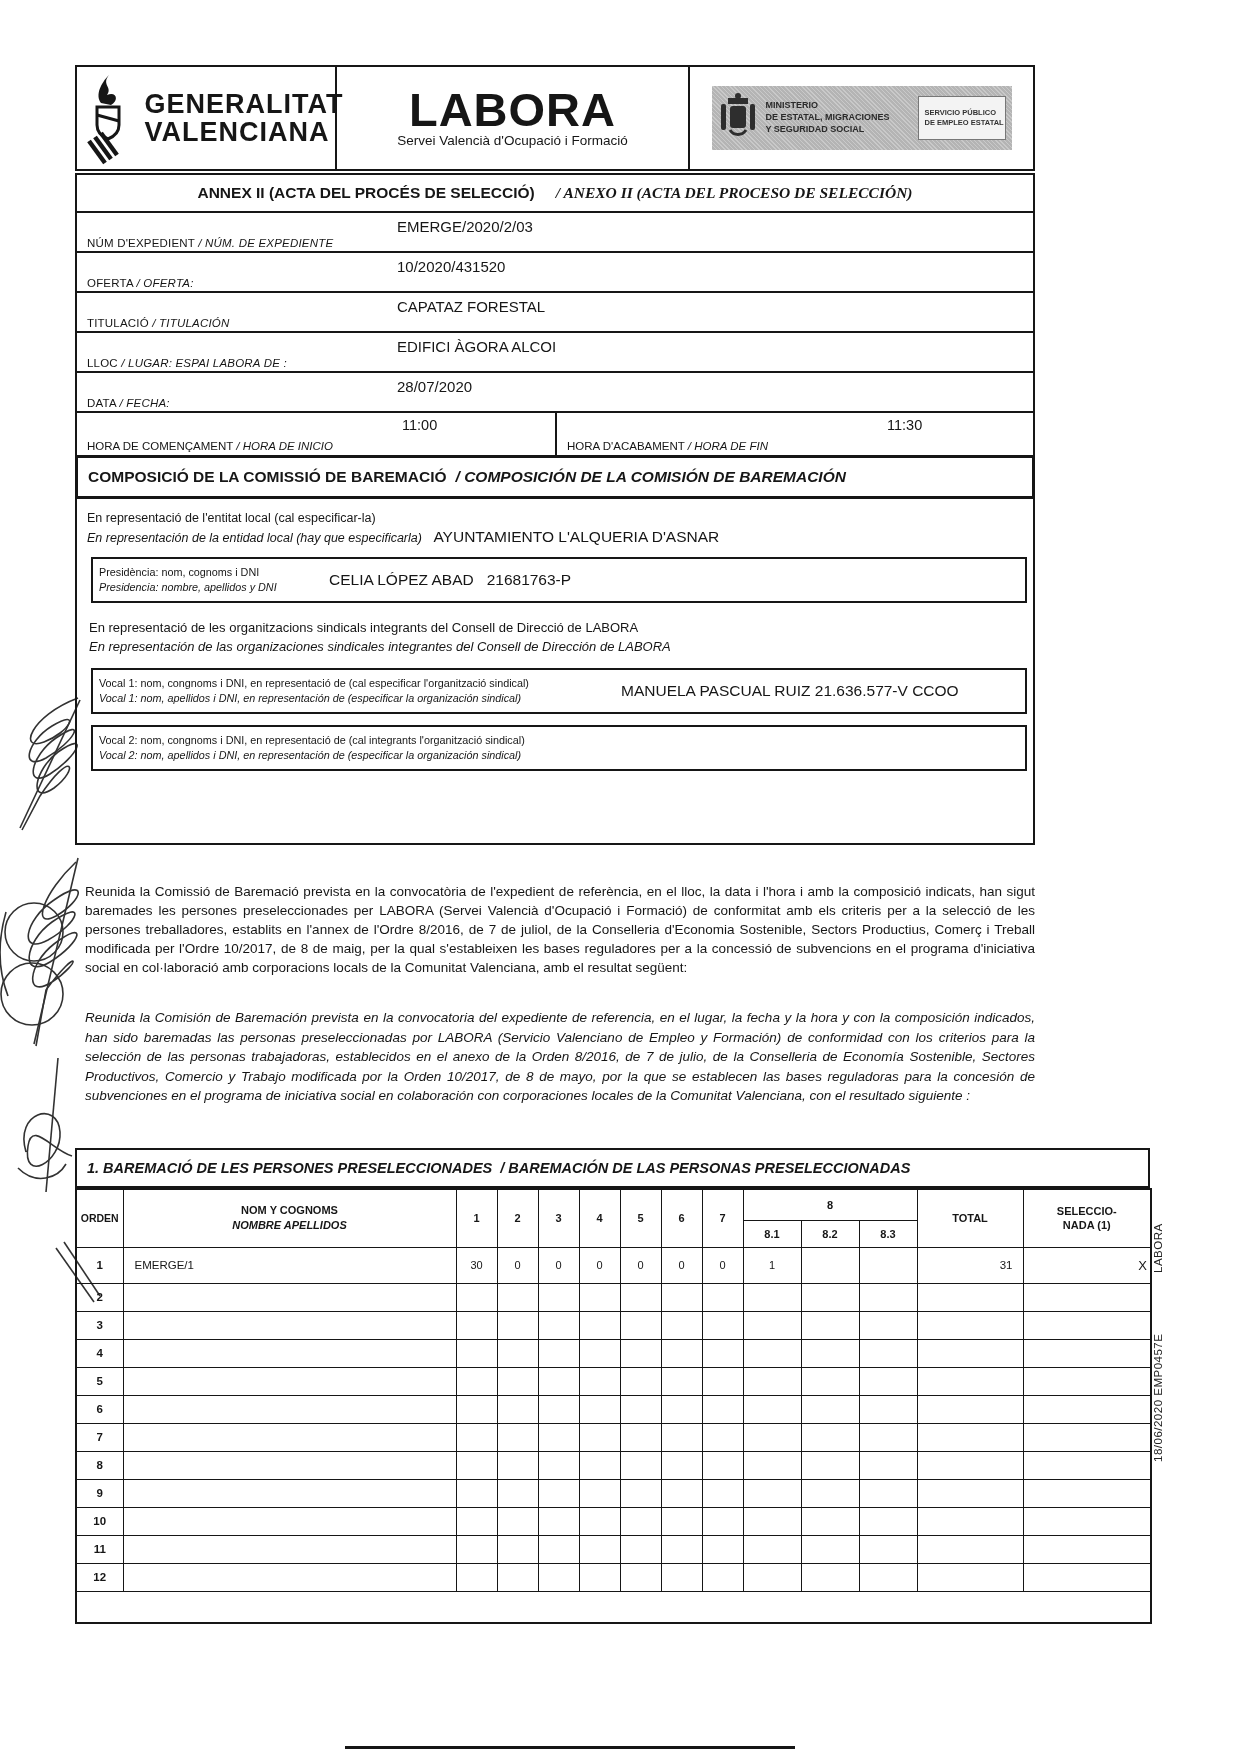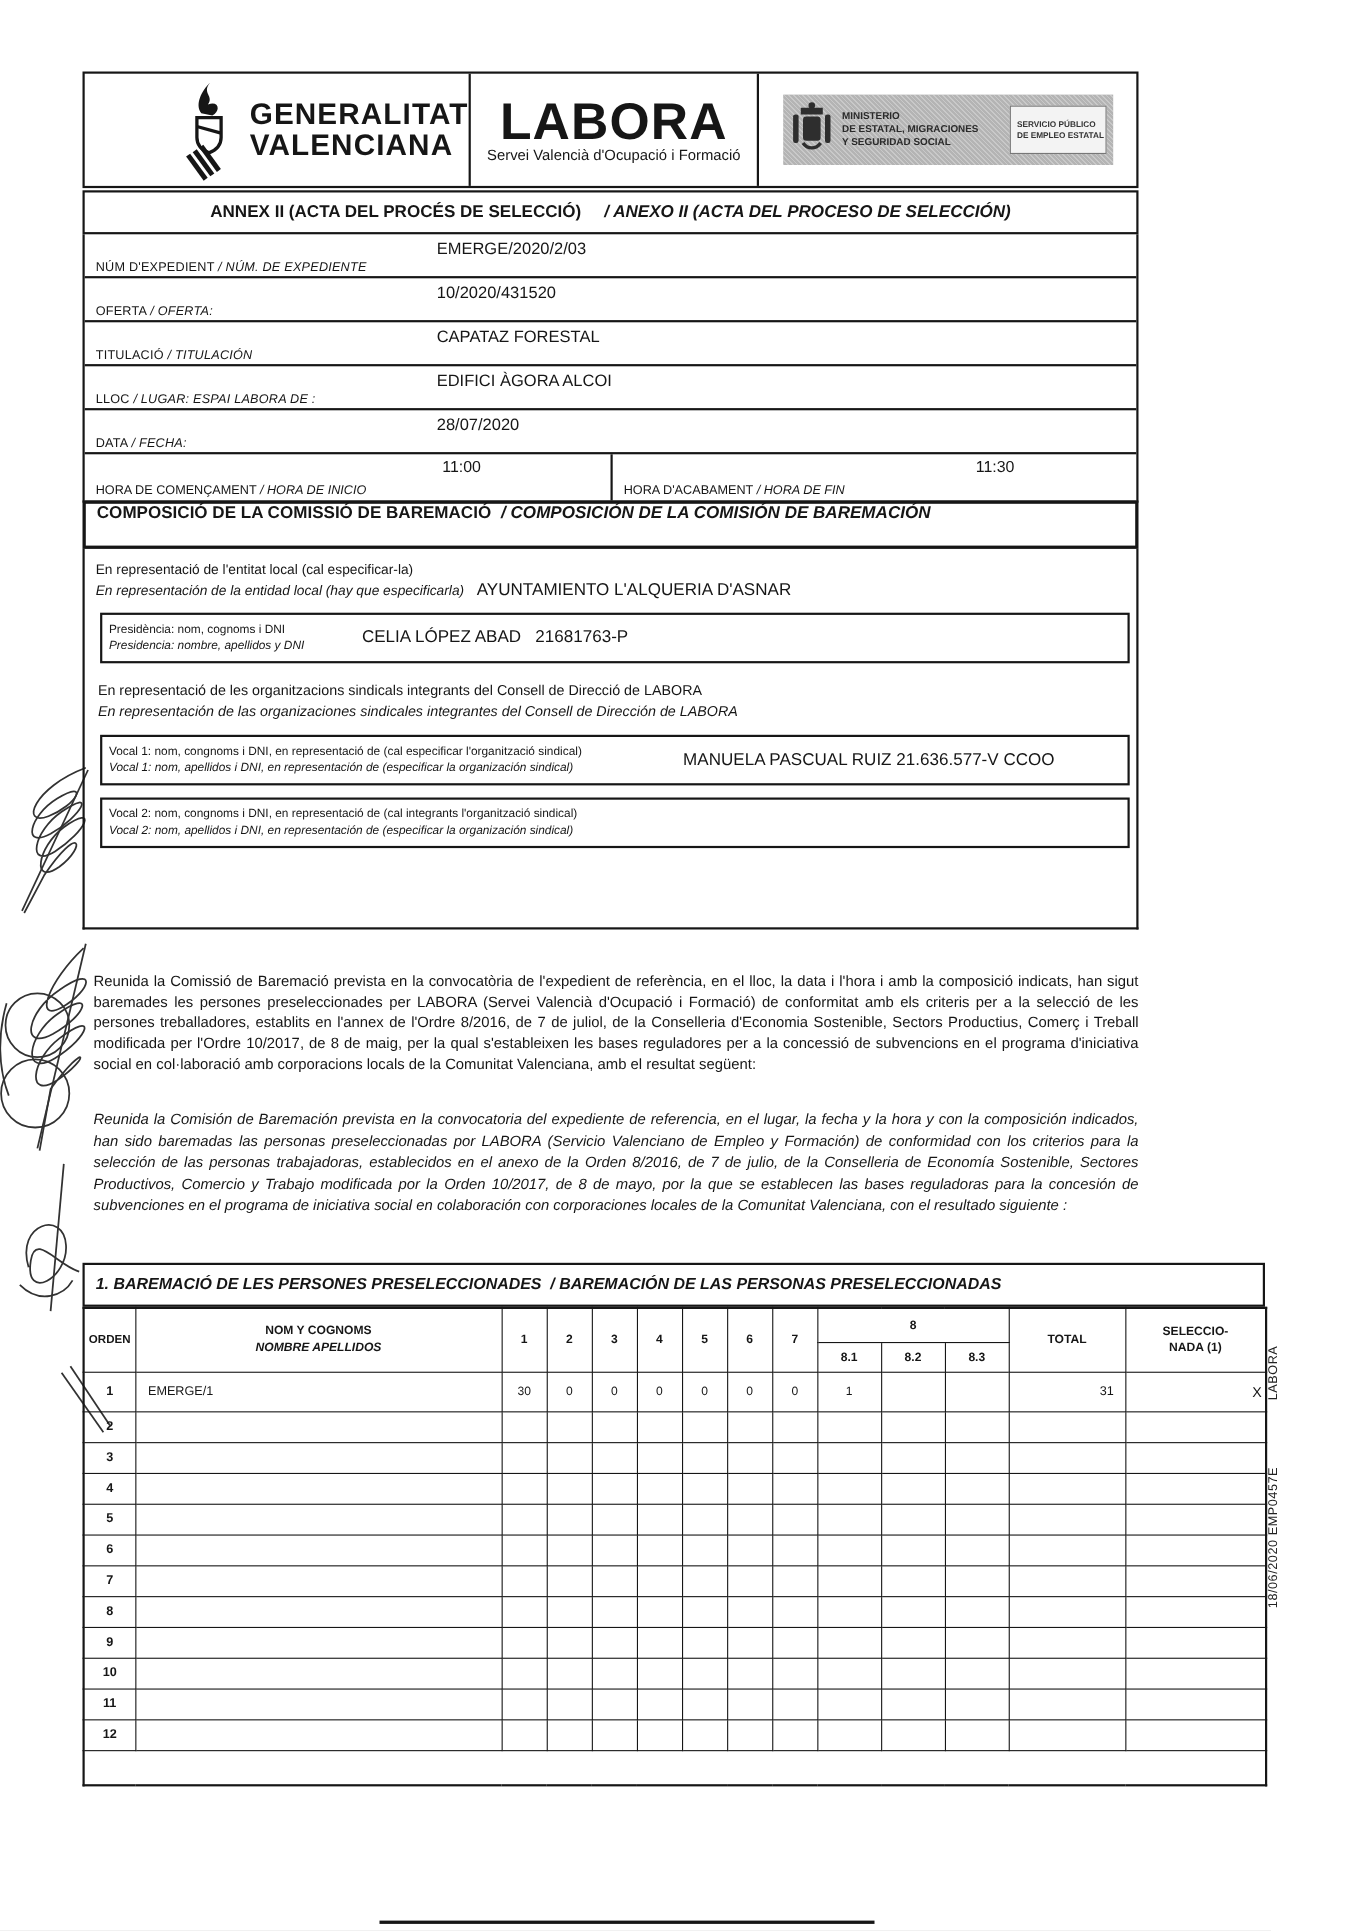--- a/index.html
+++ b/index.html
@@ -3,56 +3,56 @@
 <meta charset="utf-8">
 <style>
   html,body{margin:0;padding:0;background:#e8e8e8;}
   .page{position:relative;width:1241px;height:1755px;background:#ffffff;
         font-family:"Liberation Sans", sans-serif;color:#161616;overflow:hidden;}
   .it{font-style:italic;}
   
   .header-box{position:absolute;left:75px;top:65px;width:960px;height:106px;
               border:2.5px solid #161616;display:flex;box-sizing:border-box;}
   .h-cell{box-sizing:border-box;display:flex;align-items:center;justify-content:center;}
-  .h-gva{width:349px;padding-left:14px;justify-content:flex-end;}
+  .h-gva{width:258px;padding-left:14px;justify-content:center;}
   .gva-logo{flex:0 0 auto;}
   .gva-text{margin-left:12px;font-size:27px;font-weight:bold;letter-spacing:1px;line-height:1.05;}
   .h-labora{flex:1;border-left:2.5px solid #161616;flex-direction:column;}
   .labora-word{font-size:47px;font-weight:900;letter-spacing:1px;line-height:.92;}
   .labora-sub{font-size:13.5px;margin-top:2px;}
   .h-ministry{width:345px;border-left:2.5px solid #161616;}
   .ministry-strip{width:300px;height:64px;background:#b4b4b4;
       background-image:repeating-linear-gradient(45deg,rgba(255,255,255,.28) 0 1px,transparent 1px 3px);
       display:flex;align-items:center;box-sizing:border-box;padding:0 6px;}
   .ministry-text{flex:1;font-size:9px;font-weight:bold;color:#2a2a2a;line-height:1.3;margin-left:8px;}
   .sepe-box{width:88px;height:44px;background:#f3f3f3;border:1px solid #777;box-sizing:border-box;
       font-size:7.5px;font-weight:bold;color:#333;display:flex;flex-direction:column;justify-content:center;
       padding-left:6px;line-height:1.4;}
   
   .title-bar{position:absolute;left:75px;top:173px;width:960px;height:40px;border:2.5px solid #161616;
       box-sizing:border-box;display:flex;align-items:center;justify-content:center;
       font-size:15.5px;font-weight:bold;}
-  .title-bar .t-es{font-style:italic;margin-left:21px;}
+  .title-bar .t-es{font-style:italic;margin-left:21px;font-family:Liberation Serif, serif;}
   
   .fields{position:absolute;left:75px;top:213px;width:960px;box-sizing:border-box;
       border-left:2.5px solid #161616;border-right:2.5px solid #161616;}
   .frow{position:relative;height:38px;border-bottom:2px solid #161616;}
   .flabel{position:absolute;left:10px;bottom:2px;font-size:11.5px;letter-spacing:.2px;}
   .fval{position:absolute;left:320px;top:5px;font-size:15px;white-space:pre-wrap;}
   .trow{height:42px;display:flex;}
   .tcell{position:relative;box-sizing:border-box;height:100%;}
   .tcell.left{width:480px;border-right:2px solid #161616;}
   .tcell.right{flex:1;}
   .tval{position:absolute;top:4px;font-size:14.5px;}
   .tcell.left .tval{left:325px;}
   .tcell.right .tval{left:330px;}
   .tlabel{position:absolute;left:10px;bottom:3px;font-size:11.5px;}
   
   .comp-band{position:absolute;left:75px;top:455px;width:960px;height:44px;border:3px solid #161616;
-      box-sizing:border-box;display:flex;align-items:flex-start;padding-left:10px;
+      box-sizing:border-box;display:flex;align-items:center;padding-left:10px;
       font-size:15.5px;font-weight:bold;}
   .comp-band .b-es{font-style:italic;margin-left:9px;}
   .comp-box{position:absolute;left:75px;top:499px;width:960px;height:346px;box-sizing:border-box;
       border-left:2.5px solid #161616;border-right:2.5px solid #161616;border-bottom:2.5px solid #161616;
       padding:12px 4px 12px 10px;}
   .ent-ca{font-size:12.5px;}
   .ent-line2{font-size:12.5px;margin-top:3px;}
   .ent-val{font-style:normal;font-size:15.5px;margin-left:8px;white-space:pre-wrap;}
   .role-box{border:2px solid #161616;margin:11px 2px 0 4px;min-height:46px;display:flex;align-items:center;
       box-sizing:border-box;padding:3px 6px;}

